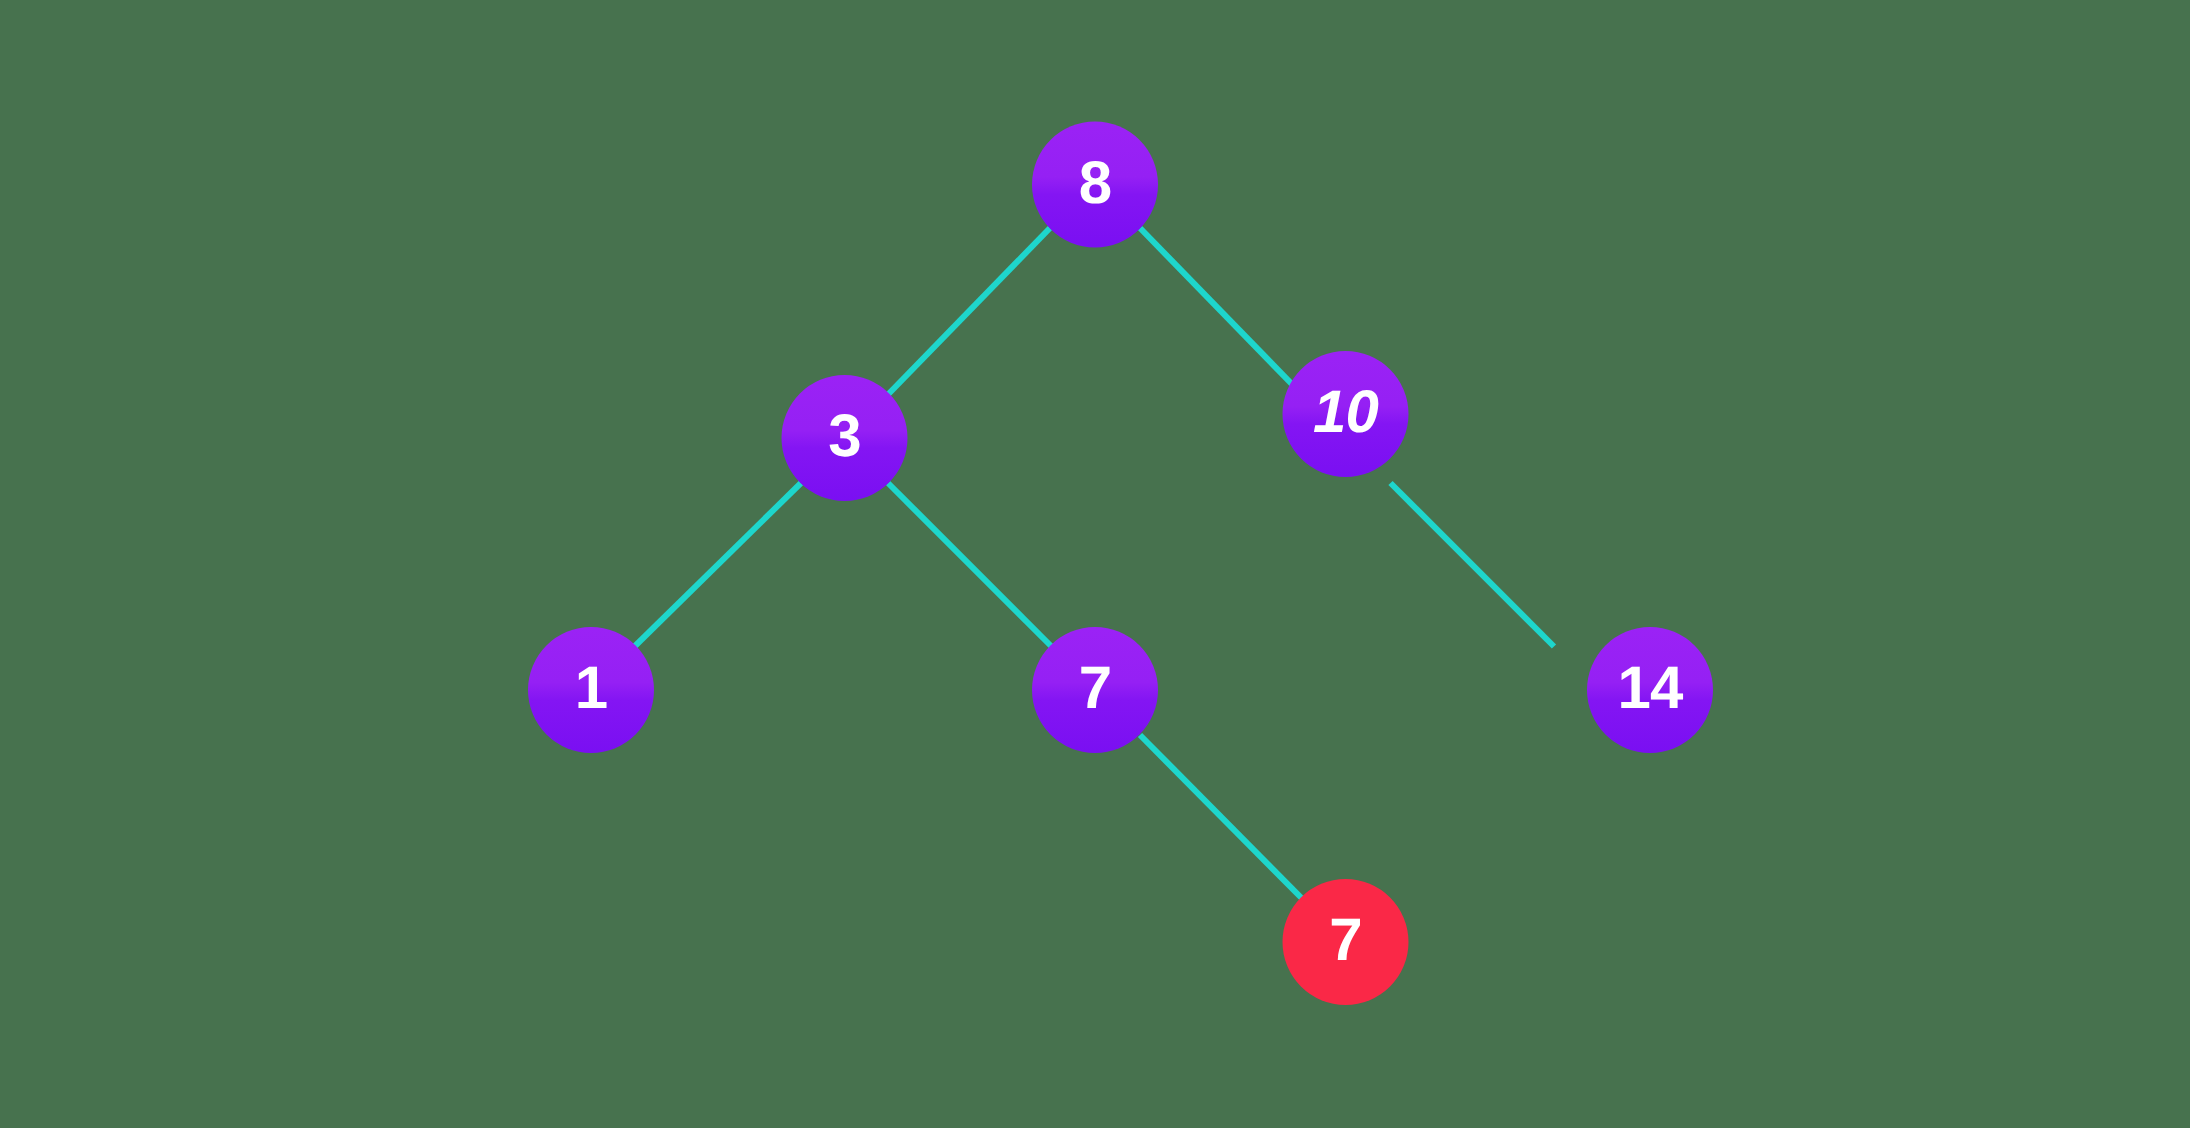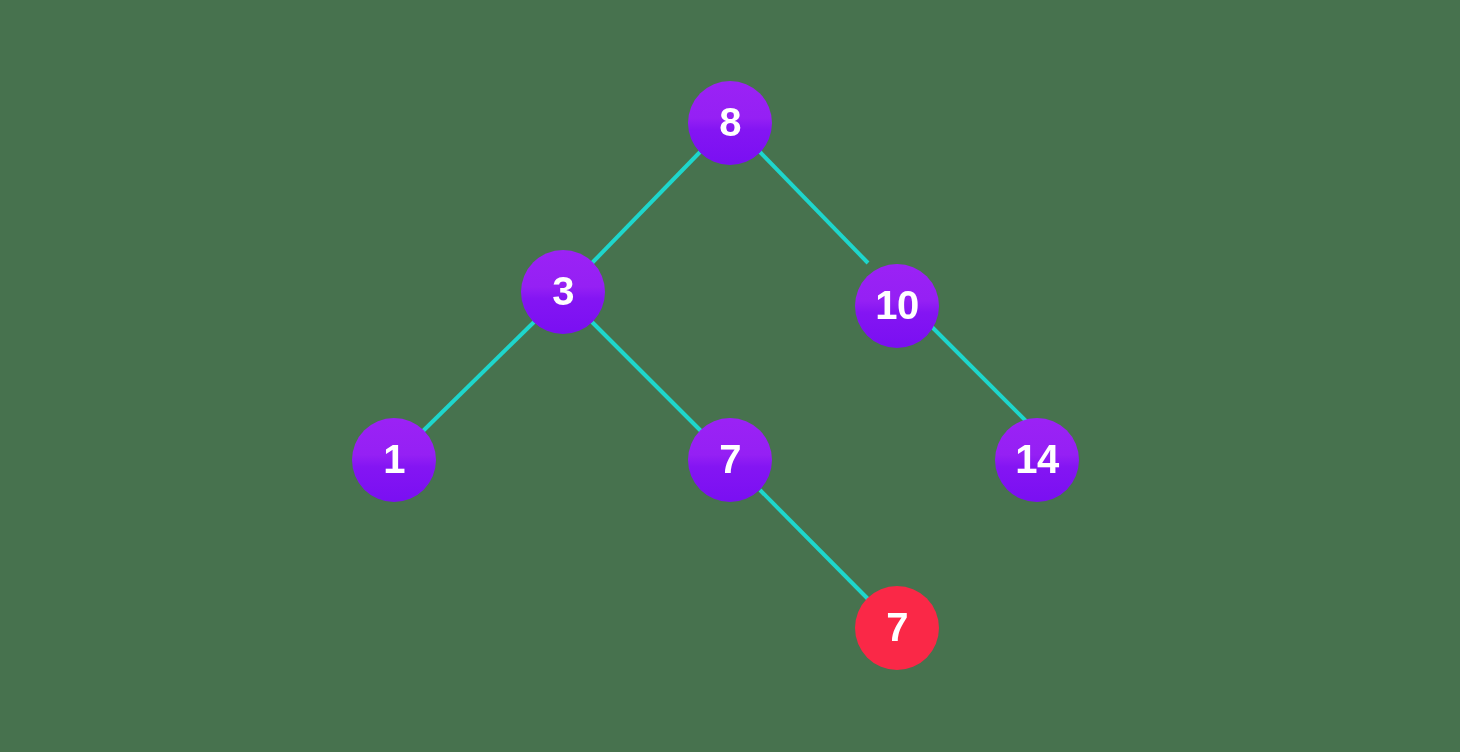--- a/index.html
+++ b/index.html
@@ -68,30 +68,30 @@
       <line x1="760" y1="490" x2="868" y2="599" stroke="#1ed6cc" stroke-width="4" stroke-linecap="butt"></line>
     </svg>
 
   <div id="node-layer">
       <div class="tree-node node-normal" style="left: 688px; top: 81px; width: 84px; height: 84px;">
         <span class="node-label">8</span>
       </div>
       <div class="tree-node node-normal" style="left: 521px; top: 250px; width: 84px; height: 84px;">
         <span class="node-label">3</span>
       </div>
-      <div class="tree-node node-normal" style="left: 855px; top: 264px; width: 84px; height: 84px;">
+      <div class="tree-node node-normal" style="left: 855px; top: 234px; width: 84px; height: 84px; font-style: italic;">
         <span class="node-label">10</span>
       </div>
       <div class="tree-node node-normal" style="left: 352px; top: 418px; width: 84px; height: 84px;">
         <span class="node-label">1</span>
       </div>
       <div class="tree-node node-normal" style="left: 688px; top: 418px; width: 84px; height: 84px;">
         <span class="node-label">7</span>
       </div>
-      <div class="tree-node node-normal" style="left: 995px; top: 418px; width: 84px; height: 84px; align-items: center;">
+      <div class="tree-node node-normal" style="left: 1058px; top: 418px; width: 84px; height: 84px; align-items: center;">
         <span class="node-label">14</span>
       </div>
       <div class="tree-node node-highlight" style="left: 855px; top: 586px; width: 84px; height: 84px;">
         <span class="node-label">7</span>
       </div>
     </div>
 
 </div>
 
 </body></html>

